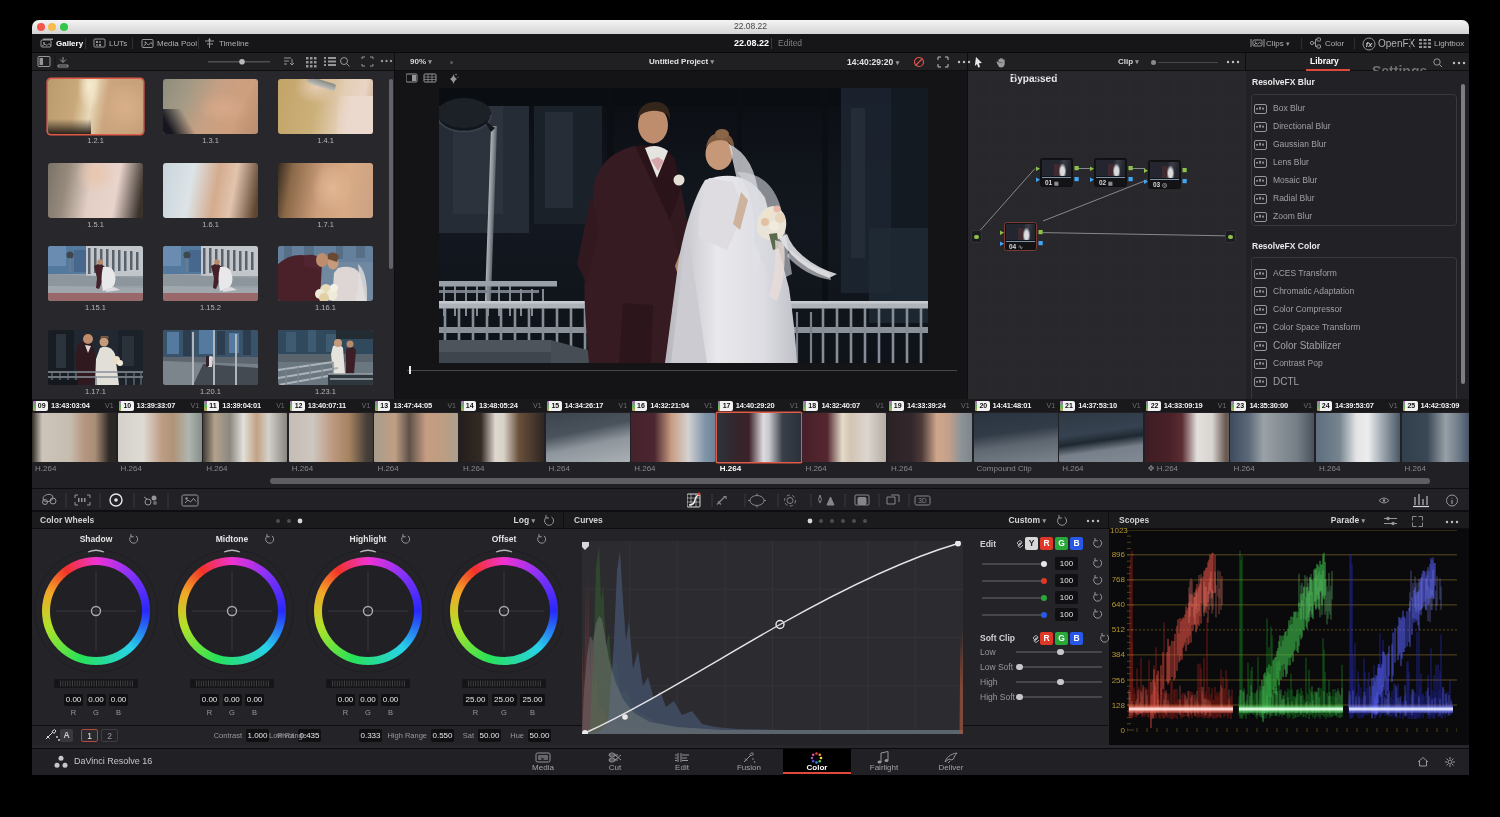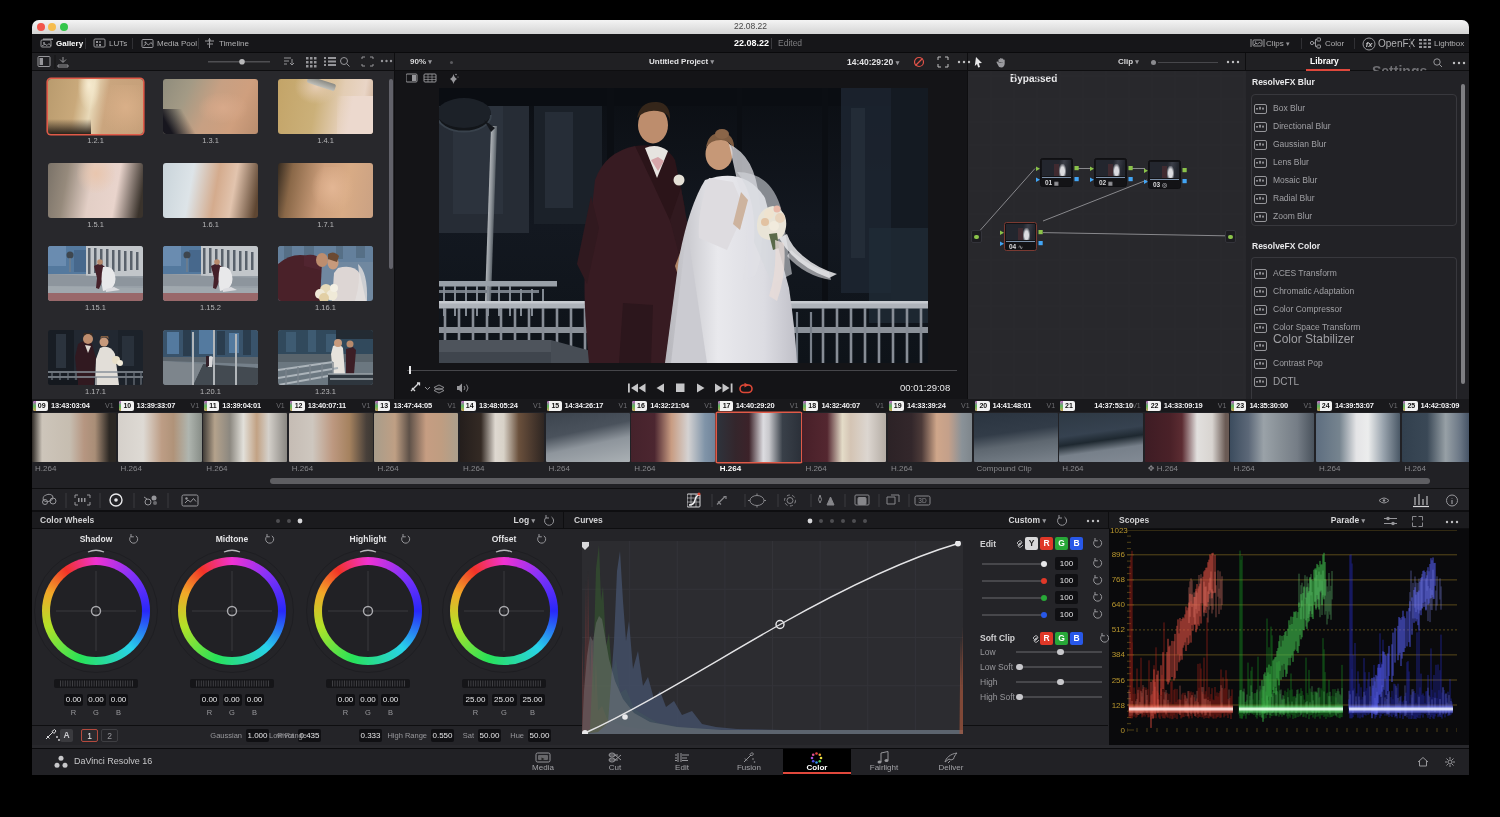--- a/index.html
+++ b/index.html
@@ -519,43 +519,20 @@
         <path d="M330 146 l4 16 6 -2 -2 -15z" fill="#5a6a4a"></path>
 <path d="M340 150 q16 28 50 40 l8 -4 q-20 -6 -34 -18 q-12 -10 -16 -22z" fill="#ececee" opacity="0.85"></path>
 <path d="M336 152 q2 32 -6 56 l8 5 q10 -28 7 -58z" fill="#e8dcd8" opacity="0.8"></path>
         <path d="M352 162 q20 18 38 22 l2 8 q-26 -4 -44 -24z" fill="#e4e4e8" opacity="0.6"></path>
 </g>
 </svg>
 <div class="a" style="left:363px;top:343px;width:573px;height:14px;">
 <div class="a" style="left:12px;top:6.5px;width:550px;height:1px;background:#46464a;"></div>
 <div class="a" style="left:14px;top:3px;width:2px;height:8px;background:#e8e8ea;"></div>
 </div>
-<div class="a" style="left:363px;top:357px;width:573px;height:22px;">
-<svg class="a" style="left:14px;top:4px;" width="110" height="14">
-<path d="M2 10L10 2M8 2h2.5v2.5M3 7l3 3" stroke="#d8d8da" stroke-width="1.3" fill="none"></path>
-<path d="M16 6l2.5 2.5L21 6" stroke="#96969a" fill="none"></path>
-<path d="M30 4l5 2.5-5 2.5-5-2.5z M30 7l5 2.5-5 2.5-5-2.5z" stroke="#96969a" fill="none" stroke-width="0.9"></path>
-<path d="M48 5h2l3-2.5v9L50 9h-2z" fill="#96969a"></path>
-        <path d="M55 5q2 2 0 4M57.5 3.5q3 3.5 0 7" stroke="#96969a" fill="none" stroke-width="0.9"></path>
-</svg>
-<svg class="a" style="left:233px;top:5px;" width="130" height="12">
-<g fill="#c6c6c8">
-          <path d="M0 1.5h1.8v9H0zM10 1.5v9L3 6zM17.5 1.5v9l-7-4.5z"></path>
-<path d="M36 1.5v9l-7.5-4.5z"></path>
-<rect x="48" y="1.5" width="8.5" height="8.5"></rect>
-<path d="M69 1.5l7.5 4.5-7.5 4.5z"></path>
-<path d="M87 1.5l7 4.5-7 4.5zM94.5 1.5l7 4.5-7 4.5zM102.7 1.5h1.8v9h-1.8z"></path>
-</g>
-<g stroke="#dd4837" stroke-width="1.6" fill="none">
-          <rect x="112" y="3" width="12" height="7.5" rx="3.75"></rect>
-        </g>
-        <path d="M116.5 0.8l4.2 2.2-4.2 2.4z" fill="#dd4837"></path>
-</svg>
-<div class="a" style="left:505px;top:1px;color:#e8e8ea;font-size:9.5px;line-height:20px;">00:01:29:08</div>
-</div>
 <svg class="a" style="left:936px;top:51px;" width="278" height="328">
       <path d="M0 0V328" stroke="#2b2b2f" stroke-width="1"></path>
       <path d="M23 0V328" stroke="#2b2b2f" stroke-width="1"></path>
       <path d="M46 0V328" stroke="#2b2b2f" stroke-width="1"></path>
       <path d="M69 0V328" stroke="#2b2b2f" stroke-width="1"></path>
       <path d="M92 0V328" stroke="#2b2b2f" stroke-width="1"></path>
       <path d="M115 0V328" stroke="#2b2b2f" stroke-width="1"></path>
       <path d="M138 0V328" stroke="#2b2b2f" stroke-width="1"></path>
       <path d="M161 0V328" stroke="#2b2b2f" stroke-width="1"></path>
       <path d="M184 0V328" stroke="#2b2b2f" stroke-width="1"></path>
@@ -776,21 +753,21 @@
 <div class="a" style="left:1222px;top:321px;">
       <svg width="13" height="10">
         <rect x="0.5" y="0.5" width="12" height="9" rx="1.5" class="ic" stroke-width="0.8"></rect>
         <g fill="#8a8a8e">
           <rect x="2" y="4" width="2" height="1.6"></rect>
           <rect x="5" y="2.8" width="2" height="2.8"></rect>
           <rect x="8" y="3.6" width="2" height="2"></rect>
         </g>
       </svg>
     </div>
-<div class="a" style="left:1241px;top:312px;color:#a0a0a4;font-size:12px;white-space:nowrap;">Color Stabilizer</div>
+<div class="a" style="left:1241px;top:320px;color:#a0a0a4;font-size:10px;white-space:nowrap;">Color Stabilizer</div>
 <div class="a" style="left:1222px;top:339px;">
       <svg width="13" height="10">
         <rect x="0.5" y="0.5" width="12" height="9" rx="1.5" class="ic" stroke-width="0.8"></rect>
         <g fill="#8a8a8e">
           <rect x="2" y="4" width="2" height="1.6"></rect>
           <rect x="5" y="2.8" width="2" height="2.8"></rect>
           <rect x="8" y="3.6" width="2" height="2"></rect>
         </g>
       </svg>
     </div>
@@ -902,21 +879,21 @@
       <div class="a" style="left:2.5px;top:0;width:12.5px;text-align:center;font-size:7px;font-weight:bold;color:#111;line-height:10px;">20</div>
     </div>
 <div class="a" style="left:960.6px;top:381px;color:#f0f0f2;font-size:7.5px;font-weight:bold;line-height:10px;letter-spacing:-0.2px;">14:41:48:01</div>
 <div class="a" style="left:1014.6px;top:381px;color:#6e6e72;font-size:7px;line-height:10px;">V1</div>
 <div class="a" style="left:941.6px;top:393px;width:84px;height:49px;background:linear-gradient(172deg,#2a3440 0%,#323c48 40%,#5e6770 62%,#6a737c 78%,#7b838c 100%);border-radius:1px;"></div>
 <div class="a" style="left:944.6px;top:444px;color:#88888c;font-size:8px;">Compound Clip</div>
 <div class="a" style="left:1028.2px;top:380.5px;width:15px;height:10px;background:#f2f2f2;border-radius:2px;overflow:hidden;">
       <div class="a" style="left:0;top:0;width:2.5px;height:10px;background:linear-gradient(#c05cc8,#58b85c,#c8a050);"></div>
       <div class="a" style="left:2.5px;top:0;width:12.5px;text-align:center;font-size:7px;font-weight:bold;color:#111;line-height:10px;">21</div>
     </div>
-<div class="a" style="left:1046.2px;top:381px;color:#f0f0f2;font-size:7.5px;font-weight:bold;line-height:10px;letter-spacing:-0.2px;margin-left:16px;">14:37:53:10</div>
+<div class="a" style="left:1046.2px;top:381px;color:#f0f0f2;font-size:7.5px;font-weight:bold;line-height:10px;letter-spacing:-0.2px;">14:37:53:10</div>
 <div class="a" style="left:1100.2px;top:381px;color:#6e6e72;font-size:7px;line-height:10px;">V1</div>
 <div class="a" style="left:1027.2px;top:393px;width:84px;height:49px;background:linear-gradient(172deg,#2e3944 0%,#364250 40%,#1e2830 55%,#77808a 72%,#828a94 100%);border-radius:1px;"></div>
 <div class="a" style="left:1030.2px;top:444px;color:#88888c;font-size:8px;">H.264</div>
 <div class="a" style="left:1113.8px;top:380.5px;width:15px;height:10px;background:#f2f2f2;border-radius:2px;overflow:hidden;">
       <div class="a" style="left:0;top:0;width:2.5px;height:10px;background:linear-gradient(#c05cc8,#58b85c,#c8a050);"></div>
       <div class="a" style="left:2.5px;top:0;width:12.5px;text-align:center;font-size:7px;font-weight:bold;color:#111;line-height:10px;">22</div>
     </div>
 <div class="a" style="left:1131.8px;top:381px;color:#f0f0f2;font-size:7.5px;font-weight:bold;line-height:10px;letter-spacing:-0.2px;">14:33:09:19</div>
 <div class="a" style="left:1185.8px;top:381px;color:#6e6e72;font-size:7px;line-height:10px;">V1</div>
 <div class="a" style="left:1112.8px;top:393px;width:84px;height:49px;background:linear-gradient(90deg,#3e1c24 0%,#4a2128 30%,#5c2c32 44%,#e2e0de 62%,#d8d4d0 80%,#6a5a54 96%);border-radius:1px;"></div>
@@ -1289,21 +1266,21 @@
 <div class="a" style="left:488.0px;top:688px;width:25px;text-align:center;color:#98989c;font-size:7.5px;">B</div>
 <div class="a" style="left:0;top:705px;width:1076px;height:20px;background:#242428;border-top:1px solid #0e0e10;"></div>
 <svg class="a" style="left:12px;top:708px;" width="20" height="14">
       <path d="M2 11L9 4M8 3.5l2.5-2 1.5 1.5-2 2.5zM3 8l2.5 2.5" stroke="#d8d8da" fill="none"></path>
       <circle cx="13" cy="9" r="0.9" fill="#d8d8da"></circle>
       <circle cx="15" cy="12" r="0.9" fill="#d8d8da"></circle>
     </svg>
 <div class="a" style="left:28px;top:708.5px;width:13px;height:13px;background:#3a3a3e;border-radius:2px;color:#cacace;font-size:8.5px;font-weight:bold;text-align:center;line-height:13px;">A</div>
 <div class="a" style="left:49px;top:708.5px;width:17px;height:13px;border:1px solid #b44a3e;border-radius:2px;color:#e8e8ea;font-size:8.5px;text-align:center;line-height:12px;background:#2a2a2e;">1</div>
 <div class="a" style="left:69px;top:708.5px;width:17px;height:13px;border:1px solid #3e3e42;border-radius:2px;color:#98989c;font-size:8.5px;text-align:center;line-height:12px;">2</div>
-<div class="a" style="left:124px;top:709px;width:86px;text-align:right;color:#98989c;font-size:7.5px;line-height:13px;">Gaussian</div>
+<div class="a" style="left:124px;top:709px;width:86px;text-align:right;color:#98989c;font-size:7.5px;line-height:13px;">Contrast</div>
 <div class="vbox" style="left:214px;top:708.5px;width:23px;height:13px;line-height:13px;">1.000</div>
 <div class="a" style="left:176px;top:709px;width:86px;text-align:right;color:#98989c;font-size:7.5px;line-height:13px;">Pivot</div>
 <div class="vbox" style="left:266px;top:708.5px;width:23px;height:13px;line-height:13px;">0.435</div>
 <div class="a" style="left:237px;top:709px;width:86px;text-align:left;color:#98989c;font-size:7.5px;line-height:13px;">Low Range</div>
 <div class="vbox" style="left:327px;top:708.5px;width:23px;height:13px;line-height:13px;">0.333</div>
 <div class="a" style="left:309px;top:709px;width:86px;text-align:right;color:#98989c;font-size:7.5px;line-height:13px;">High Range</div>
 <div class="vbox" style="left:399px;top:708.5px;width:23px;height:13px;line-height:13px;">0.550</div>
 <div class="a" style="left:356px;top:709px;width:86px;text-align:right;color:#98989c;font-size:7.5px;line-height:13px;">Sat</div>
 <div class="vbox" style="left:446px;top:708.5px;width:23px;height:13px;line-height:13px;">50.00</div>
 <div class="a" style="left:406px;top:709px;width:86px;text-align:right;color:#98989c;font-size:7.5px;line-height:13px;">Hue</div>

